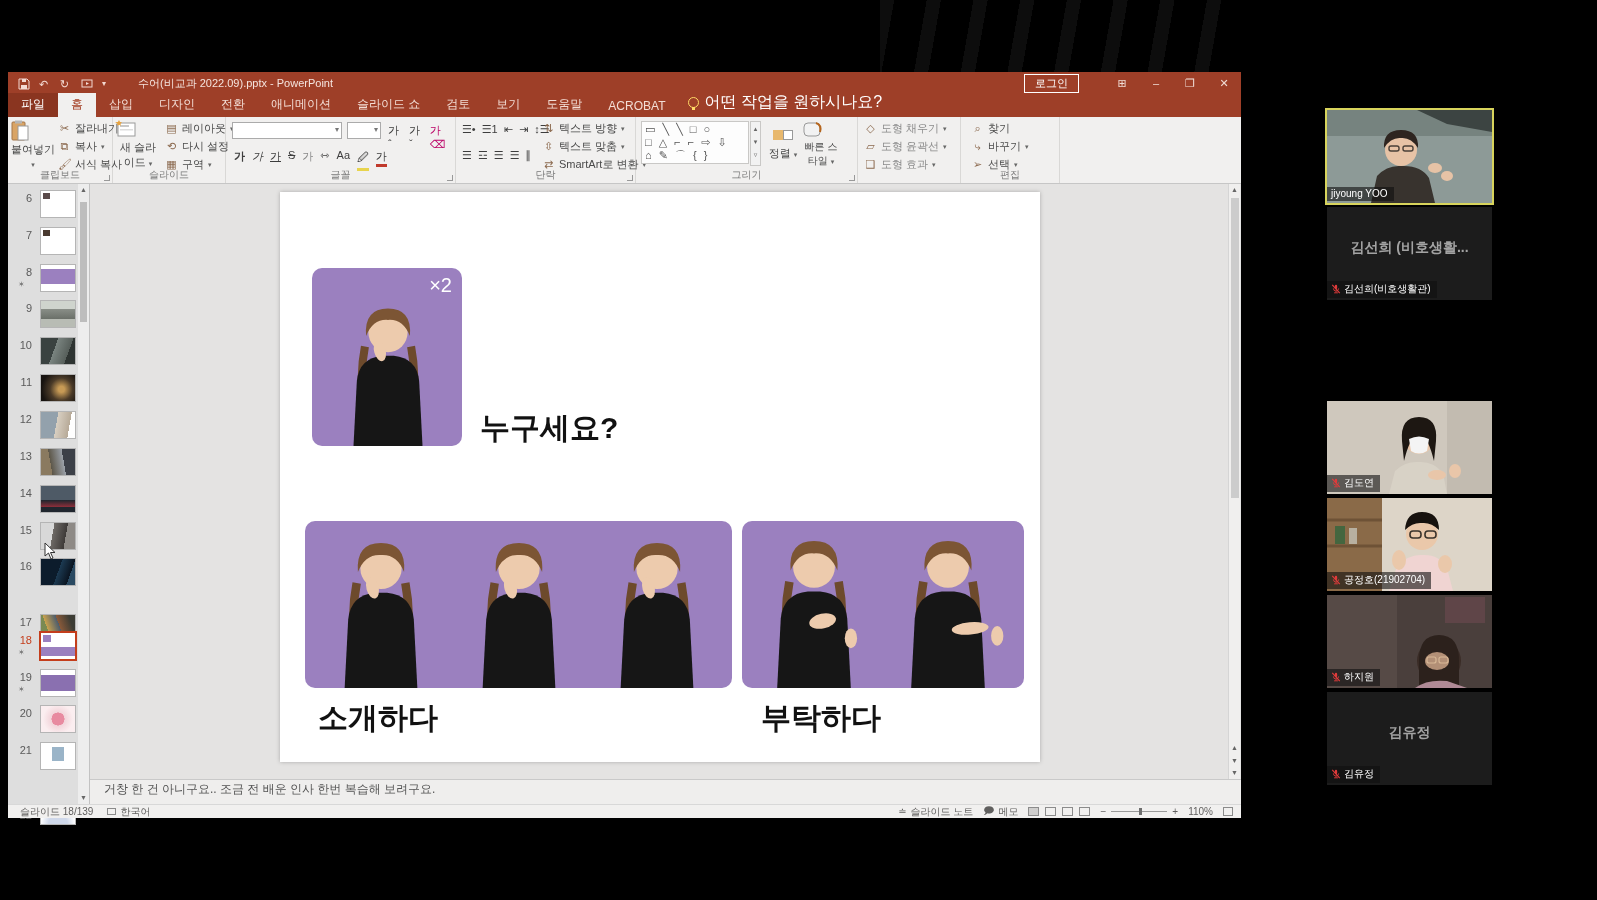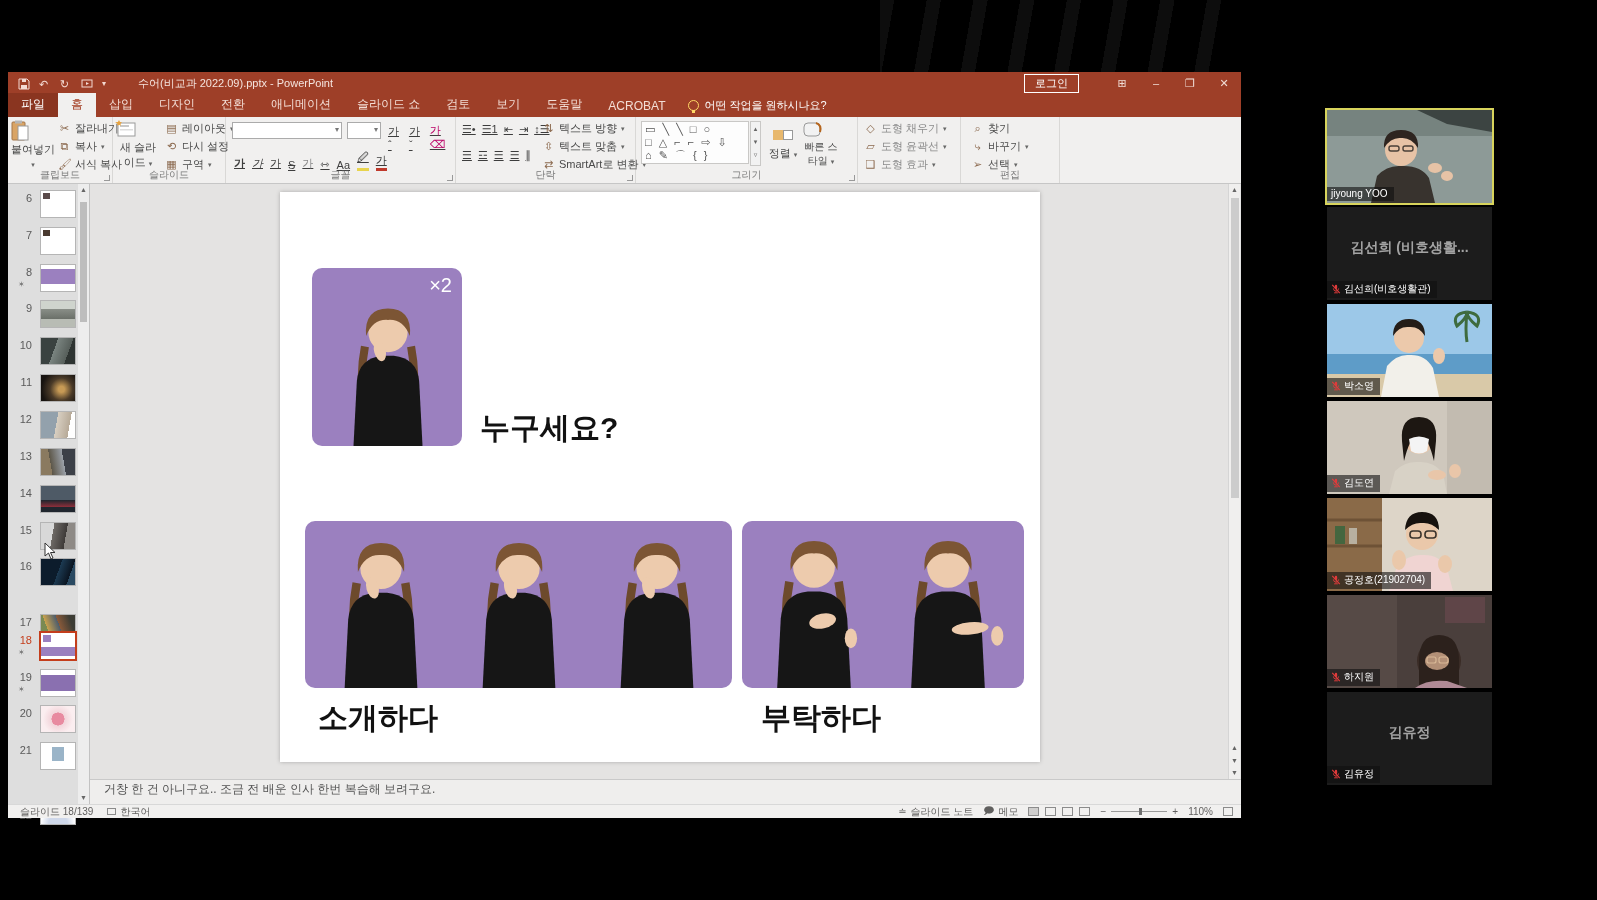--- a/index.html
+++ b/index.html
@@ -22,38 +22,38 @@
   .ttl { flex:1; text-align:left; color:#f5e4de; font-size:11px; }
   .login-btn { border:1px solid #fff; color:#fff; padding:1px 10px; font-size:11px; margin-right:26px; background:transparent; }
   .winctl { display:flex; gap:0; }
   .winctl span { width:34px; text-align:center; color:#f0ddd6; font-size:11px; line-height:23px; }
 
   
   .tabsrow { left:0; top:23px; width:100%; height:22px; background:#9e3f28; display:flex; align-items:flex-end; }
   .tab { color:#f3ddd5; font-size:12px; padding:3px 13px 4px 13px; }
   .tab.file { background:#8a3520; color:#fff; }
   .tab.active { background:#f1f0ef; color:#a33c22; }
-  .tellme { color:#fff; font-size:11px; display:flex; align-items:center; gap:5px; padding:3px 10px 4px 10px; }
+  .tellme { color:#fff; font-size:16px; display:flex; align-items:center; gap:5px; padding:3px 10px 4px 10px; }
   .bulb { width:11px; height:11px; border:1px solid #ffd966; border-radius:50%; position:relative; }
   .bulb:after { content:""; position:absolute; left:3px; top:9px; width:3px; height:3px; background:#ffd966; }
 
   
   .ribbon { left:0; top:45px; width:100%; height:67px; background:#f1f0ef; border-bottom:1px solid #c6c6c6; font-size:11px; color:#444; }
   .rgroup { position:absolute; top:0; height:66px; border-right:1px solid #d9d8d6; }
   .rg-label { position:absolute; bottom:1px; left:0; right:0; text-align:center; font-size:10px; color:#7a7a7a; }
   .dlg { position:absolute; right:2px; bottom:2px; width:6px; height:6px; border-right:1px solid #999; border-bottom:1px solid #999; }
   .bigbtn { position:absolute; top:3px; width:46px; text-align:center; color:#4a4a4a; }
   .bigbtn .bico { font-size:17px; line-height:22px; display:block; }
   .caret { font-size:7px; color:#666; }
   .smallcol { position:absolute; top:4px; display:flex; flex-direction:column; gap:3px; }
   .sbtn { display:flex; align-items:center; gap:4px; white-space:nowrap; color:#4a4a4a; }
   .sbtn .sic { width:13px; text-align:center; color:#8c6a4f; }
   .combo { border:1px solid #ababab; background:#fff; height:17px; position:relative; display:inline-block; }
   .combo:after { content:"▾"; position:absolute; right:2px; top:2px; font-size:8px; color:#777; }
-  .glyphrow { position:absolute; display:flex; gap:7px; align-items:flex-end; color:#3d3d3d;text-decoration:underline; }
+  .glyphrow { position:absolute; display:flex; gap:7px; align-items:flex-start; color:#3d3d3d; }
   .shapesbox { position:absolute; border:1px solid #c9c8c6; background:#fdfdfd; padding:1px 3px; line-height:13px; font-size:11px; color:#555; letter-spacing:2px; }
   .shapescroll { position:absolute; width:11px; border:1px solid #c9c8c6; background:#f2f2f2; font-size:7px; color:#666; text-align:center; line-height:13px; }
   .arr-sw { display:flex; gap:1px; }
   .sq { width:10px; height:10px; display:inline-block; }
 
   
   .thumb-panel { left:0; top:112px; width:82px; bottom:14px; background:#dedede; border-right:1px solid #c2c2c2; }
   .thumb-scroll { position:absolute; right:0; top:0; width:11px; bottom:0; background:#ededed; }
   .thumb-scroll .tsthumb { position:absolute; left:2px; top:18px; width:7px; height:120px; background:#bdbdbd; }
   .tsarrow { position:absolute; left:0; width:11px; height:12px; font-size:7px; color:#666; text-align:center; line-height:12px; }
@@ -571,38 +571,20 @@
   <div class="vtile" style="top:97px">
     <div class="offname">김선희 (비호생활...</div>
     <div class="nametag">
       <svg width="10" height="10" viewBox="0 0 12 12">
           <use href="#sym-mic-off"></use>
         </svg>
       <span>김선희(비호생활관)</span>
     </div>
   </div>
 
-  <div class="vtile" style="top:194px">
-    <svg class="scene" viewBox="0 0 165 93" preserveAspectRatio="none">
-      <rect width="165" height="50" fill="#9cc8e8"></rect>
-      <rect y="50" width="165" height="20" fill="#5e9cc8"></rect>
-      <rect y="70" width="165" height="23" fill="#d9c9a8"></rect>
-      <path d="M140 8 q-16 2 -10 14 q10 -8 10 -14 M140 8 q16 2 10 14 q-10 -8 -10 -14 M140 8 q-2 18 0 30" stroke="#3e6b3e" stroke-width="3" fill="none"></path>
-      <circle cx="82" cy="34" r="15" fill="#ecc9ab"></circle>
-      <path d="M66 32 Q66 15 82 15 Q98 15 98 32 Q92 22 82 23 Q72 22 66 32 Z" fill="#241d18"></path>
-      <path d="M54 93 L60 62 Q70 50 82 51 Q98 50 106 64 L112 93 Z" fill="#f2f0ea"></path>
-      <ellipse cx="112" cy="52" rx="6" ry="8" fill="#ecc9ab"></ellipse>
-    </svg>
-    <div class="nametag">
-      <svg width="10" height="10" viewBox="0 0 12 12">
-          <use href="#sym-mic-off"></use>
-        </svg>
-      <span>박소영</span>
-    </div>
-  </div>
 
   <div class="vtile" style="top:291px">
     <svg class="scene" viewBox="0 0 165 93" preserveAspectRatio="none">
       <rect width="165" height="93" fill="#cfc8bd"></rect>
       <rect x="120" width="45" height="93" fill="#c2bbb0"></rect>
       <circle cx="92" cy="38" r="15" fill="#e9c6a9"></circle>
       <path d="M75 40 Q73 16 92 16 Q111 16 109 40 L107 60 Q104 48 101 42 Q92 30 83 42 Q80 48 77 60 Z" fill="#1d1712"></path>
       <path d="M82 38 Q92 33 102 38 L100 50 Q92 55 84 50 Z" fill="#f4f4f4"></path>
       <path d="M62 93 L68 70 Q78 60 92 61 Q106 60 116 72 L120 93 Z" fill="#d8d2c6"></path>
       <ellipse cx="110" cy="74" rx="9" ry="5" fill="#e9c6a9"></ellipse>

